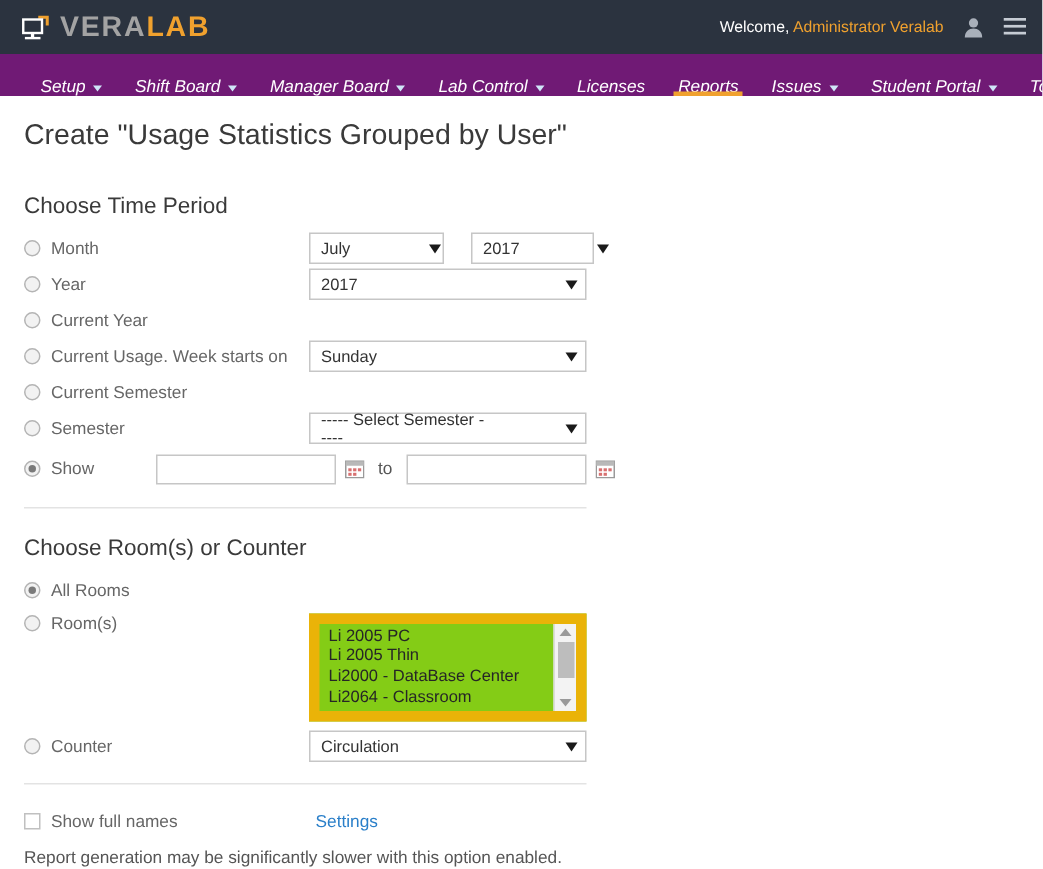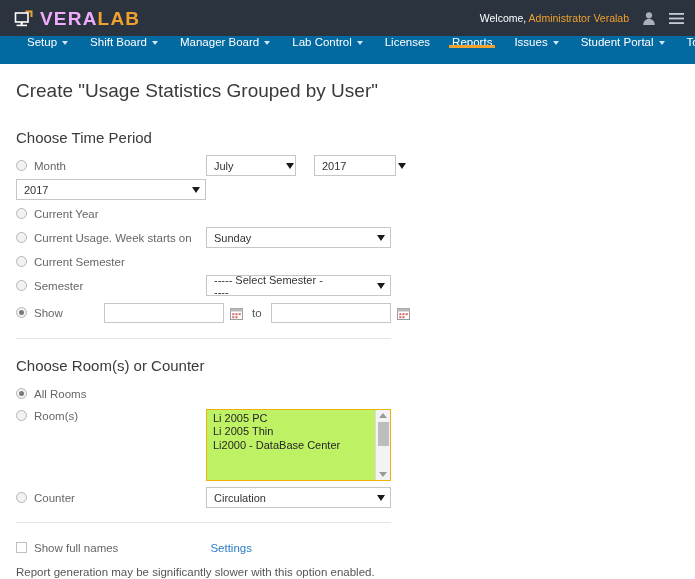--- a/index.html
+++ b/index.html
@@ -29,21 +29,21 @@
     width: 20px; height: 19px;
     position: relative;
     flex: 0 0 auto;
   }
   .brand-text {
     font-size: 19px;
     font-weight: bold;
     letter-spacing: 1.2px;
     line-height: 1;
   }
-  .brand-text .t1 { color: #f0abfc; }
+  .brand-text .t1 { color: #a3a3a3; }
   .brand-text .t2 { color: #f0a12e; }
 
   .topbar-right {
     display: flex;
     align-items: center;
     gap: 13px;
   }
   .welcome {
     font-size: 10.5px;
     color: #ffffff;
@@ -52,24 +52,25 @@
   .welcome .uname { color: #f0a12e; }
   .user-icon, .burger-icon {
     width: 14px; height: 15px;
     position: relative;
     cursor: pointer;
   }
 
   
   .navbar {
     height: 28px;
-    background: #0369a1;
-    display: flex;
-    align-items: flex-start;
+    background: #701a75;
+    display: flex;
+    align-items: flex-end;
     padding-left: 16px;
+    font-style: italic;
   }
   .nav-item {
     display: flex;
     align-items: center;
     gap: 5px;
     padding: 0 11px;
     color: #ffffff;
     font-size: 11.5px;
     cursor: pointer;
     position: relative;
@@ -195,22 +196,22 @@
   .to-word {
     font-size: 11.5px;
     color: #555555;
     margin: 0 9px;
   }
 
   
   .listbox {
     width: 190px;
     height: 72px;
-    border: 1px solid #eab308;
-    background: #bef264;
+    border: 7px solid #eab308;
+    background: #84cc16;
     display: flex;
     overflow: hidden;
   }
   .listbox-items {
     flex: 1 1 auto;
     padding: 2px 0 0 6px;
   }
   .listbox-items div {
     font-size: 11px;
     color: #262626;
@@ -360,20 +361,24 @@
         <span>July</span>
         <span class="dncaret"></span>
       </span>
       <span class="sel sel-yearsm">
         <span>2017</span>
         <span class="dncaret"></span>
       </span>
     </div>
 
     <div class="row">
+      <span class="row-label w-lbl">
+        <span class="radio"></span>
+        <span>Year</span>
+      </span>
       <span class="sel sel-wide">
         <span>2017</span>
         <span class="dncaret"></span>
       </span>
     </div>
 
     <div class="row">
       <span class="row-label w-lbl">
         <span class="radio"></span>
         <span>Current Year</span>
@@ -458,20 +463,21 @@
     <div class="row" style="align-items:flex-start; margin-top:3px;">
       <span class="row-label w-lbl" style="padding-top:1px;">
         <span class="radio"></span>
         <span>Room(s)</span>
       </span>
       <span class="listbox">
         <span class="listbox-items">
           <div>Li 2005 PC</div>
           <div>Li 2005 Thin</div>
           <div>Li2000 - DataBase Center</div>
+          <div>Li2064 - Classroom</div>
         </span>
         <span class="lb-scroll" style="position: relative;">
           <span class="arw-up"></span>
           <span class="arw-dn"></span>
           <span class="lb-thumb" style="position: absolute; margin: 0px; transform: translate(0px, 0px); left: 2px; top: 12px;"></span>
         </span>
       </span>
     </div>
 
     <div class="row" style="margin-top:5px;">

